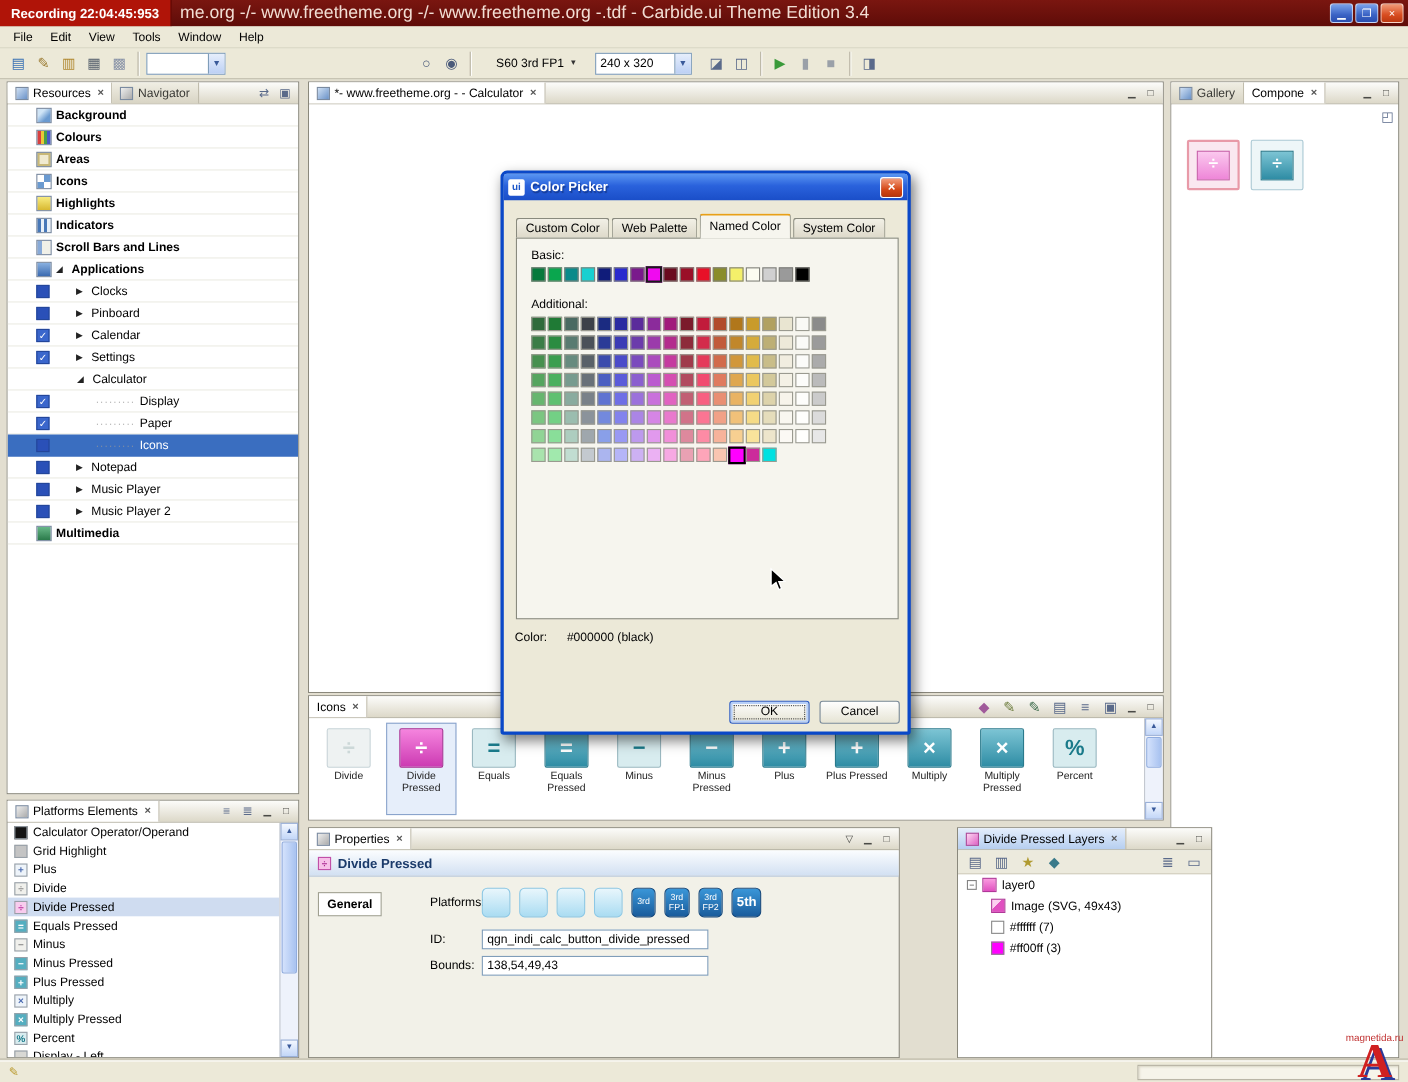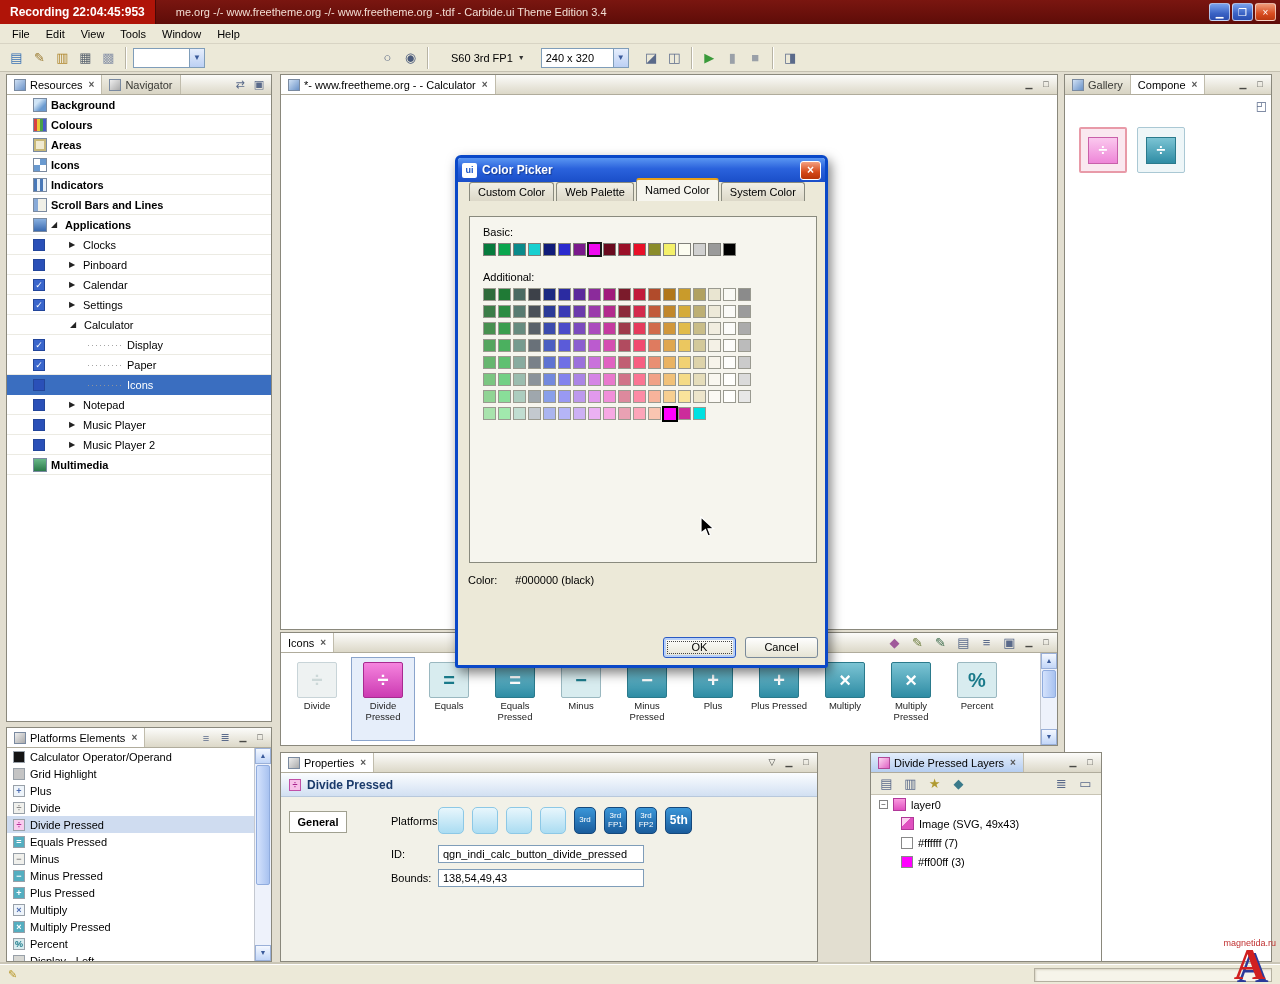--- a/index.html
+++ b/index.html
@@ -2,21 +2,21 @@
 <html><head>
 <meta charset="utf-8">
 <style>
 *{margin:0;padding:0;box-sizing:border-box;}
 html,body{width:1280px;height:984px;overflow:hidden;}
 #screen{position:relative;width:1280px;height:984px;background:#e2ded0;font-family:"Liberation Sans","DejaVu Sans",sans-serif;font-size:11px;color:#000;}
 
 
 #titlebar{position:absolute;left:0;top:0;width:1280px;height:24px;background:linear-gradient(#7a1610,#5e0c08);display:flex;align-items:center;}
 #rec-chip{height:100%;display:flex;align-items:center;padding:0 10px;background:#b01408;color:#fff;font-weight:bold;font-size:12px;border-right:1px solid #4a0806;}
-#win-title{padding-left:20px;color:#f2ded4;font-size:11px;white-space:nowrap;overflow:hidden;flex:1;}
+#win-title{padding-left:8px;color:#f2ded4;font-size:16px;white-space:nowrap;overflow:hidden;flex:1;}
 #tb-btns{display:flex;gap:2px;padding-right:4px;}
 .tb-winbtn{width:21px;height:18px;border-radius:3px;border:1px solid rgba(255,255,255,.6);display:flex;align-items:center;justify-content:center;color:#fff;font-size:10px;background:linear-gradient(#7aa2ec,#3a62c4 60%,#2a4eb0);}
 .tb-winbtn.close{background:linear-gradient(#f09a78,#d84c20 60%,#bc3810);}
 
 
 #menubar{position:absolute;left:0;top:24px;width:1280px;height:20px;background:#ece9d8;border-bottom:1px solid #d8d4c4;display:flex;align-items:center;padding-left:4px;}
 .menu-item{padding:2px 8px;}
 #toolbar{position:absolute;left:0;top:44px;width:1280px;height:28px;background:#ece9d8;border-bottom:1px solid #c4c0b0;display:flex;align-items:center;padding:0 6px;gap:2px;}
 .tb-group{display:flex;align-items:center;gap:2px;}
 #tbg-1{margin-left:170px;}
@@ -140,21 +140,21 @@
 #statusbar{position:absolute;left:0;top:964px;width:1280px;height:20px;background:#ece9d8;border-top:1px solid #fff;box-shadow:0 -2px 0 #cac6b6;display:flex;align-items:center;}
 .sb-icon{margin-left:8px;font-size:11px;color:#b8982a;}
 .sb-right{position:absolute;right:8px;top:3px;width:238px;height:14px;border:1px solid #b4b0a0;background:#f6f4ea;box-shadow:inset 1px 1px 2px #d8d4c4;}
 
 
 #color-picker{position:absolute;left:455px;top:155px;width:373px;height:513px;background:#ece9d8;border:3px solid #0a48c8;border-radius:6px 6px 3px 3px;box-shadow:3px 5px 12px rgba(0,0,0,.5);z-index:50;}
 #cp-title{height:24px;background:linear-gradient(#5a96f2,#2a62dc 45%,#1a4ec8);border-radius:3px 3px 0 0;display:flex;align-items:center;gap:5px;padding:0 4px;}
 .cp-ui-icon{width:15px;height:15px;background:#fff;border-radius:2px;color:#1a55c8;font-weight:bold;font-size:9px;line-height:15px;text-align:center;}
 .cp-title-text{color:#fff;font-weight:bold;font-size:12px;text-shadow:1px 1px 1px #143a94;flex:1;}
 .cp-close{width:21px;height:19px;background:linear-gradient(#f4a080,#d44818 60%,#b83408);border:1px solid #fff;border-radius:3px;color:#fff;font-weight:bold;font-size:12px;line-height:17px;text-align:center;}
-#cp-tabs{position:absolute;left:11px;top:22px;display:flex;align-items:flex-end;height:21px;}
+#cp-tabs{position:absolute;left:11px;top:38px;display:flex;align-items:flex-end;height:21px;}
 .cp-tab{padding:3px 8px 3px;border:1px solid #898a7e;border-bottom:none;background:linear-gradient(#f2f0e6,#dcd8c8);border-radius:3px 3px 0 0;margin-right:2px;position:relative;z-index:1;}
 .cp-tab.active{background:#f6f5ee;border-top:2px solid #e8a018;padding-top:4px;padding-bottom:5px;z-index:3;}
 #cp-box{position:absolute;left:11px;top:58px;width:348px;height:347px;background:#f6f5ee;border:1px solid #898a7e;z-index:2;}
 .cp-sec-label{position:absolute;left:13px;font-size:11px;}
 #cp-basic{position:absolute;left:13px;top:26px;display:flex;gap:2px;}
 .sw{width:13px;height:13px;border:1px solid #80807a;}
 .sw.sel{border:2px solid #1a1a1a;width:15px;height:15px;margin:-1px;}
 #cp-grid{position:absolute;left:13px;top:71px;display:grid;grid-template-columns:repeat(18,15px);grid-auto-rows:17px;}
 .gsw{width:13px;height:13px;border:1px solid #9a9a90;}
 .gsw.empty{visibility:hidden;}
@@ -263,20 +263,24 @@
           <div class="ticon colours-icon"></div>
           <div class="lbl">Colours</div>
         </div>
         <div class="trow bold">
           <div class="ticon areas-icon"></div>
           <div class="lbl">Areas</div>
         </div>
         <div class="trow bold">
           <div class="ticon icons-icon"></div>
           <div class="lbl">Icons</div>
+        </div>
+        <div class="trow bold">
+          <div class="ticon highlights-icon"></div>
+          <div class="lbl">Highlights</div>
         </div>
         <div class="trow bold">
           <div class="ticon indicators-icon"></div>
           <div class="lbl">Indicators</div>
         </div>
         <div class="trow bold">
           <div class="ticon scrollbars-icon"></div>
           <div class="lbl">Scroll Bars and Lines</div>
         </div>
         <div class="trow bold">

